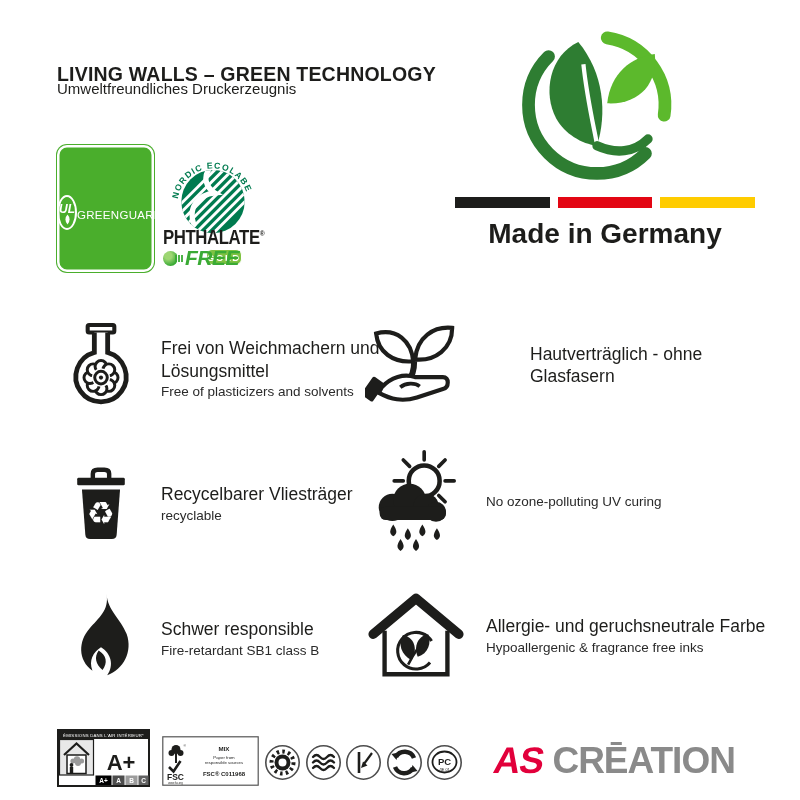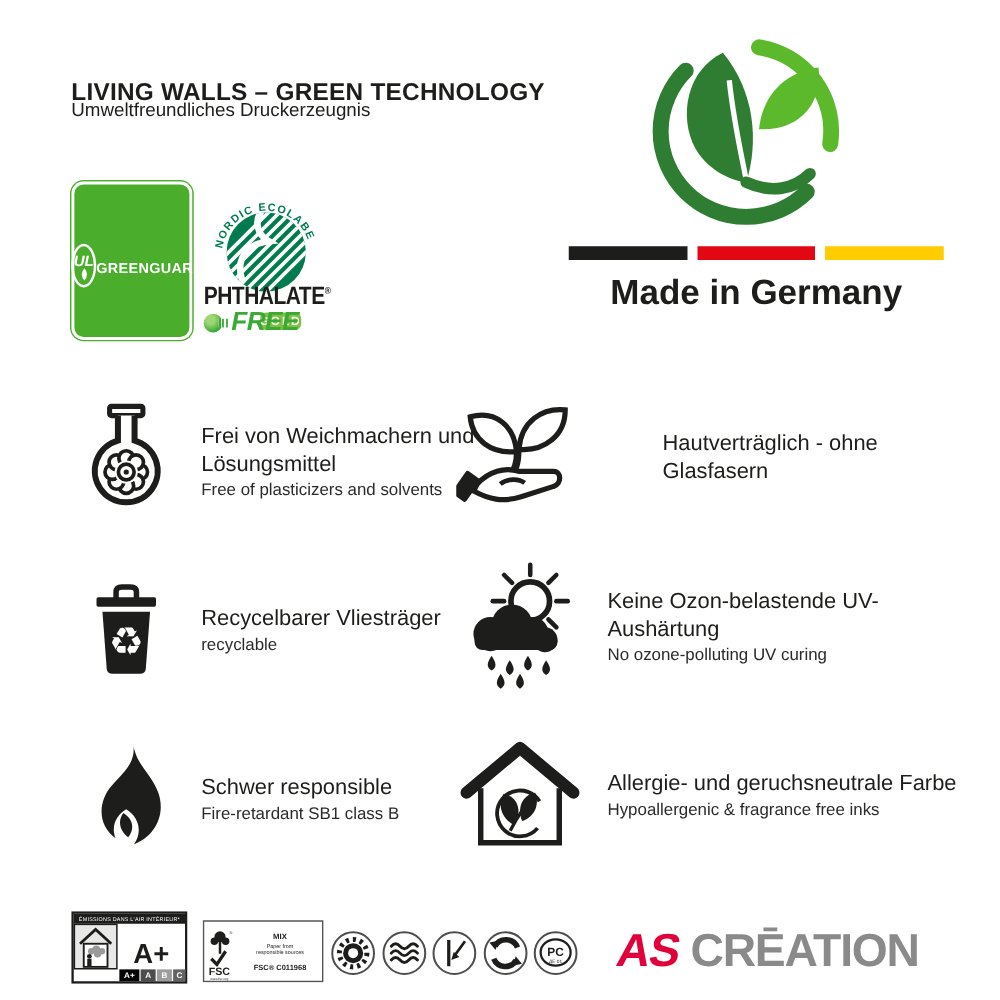--- a/index.html
+++ b/index.html
@@ -17,21 +17,21 @@
   .mig { position:absolute; left:445px; top:218px; width:320px; text-align:center; font-size:28px; font-weight:700; }
 
   
   .gg { position:absolute; left:57px; top:145px; width:97px; height:127px; background:#4aae2c;
         border-radius:10px; box-shadow:inset 0 0 0 2.5px #fff, 0 0 0 1px #4aae2c;
         display:flex; align-items:center; color:#fff; padding-top:8px; }
   .gg-ul { width:35px; height:35px; border:2.5px solid #fff; border-radius:50%;
            display:flex; flex-direction:column; align-items:center; justify-content:center; }
   .gg-ul span { font-size:12px; font-weight:700; font-style:italic; line-height:1; }
   .gg-leaf { width:7px; height:7px; background:#fff; border-radius:0 100% 0 100%; transform:rotate(45deg); margin-top:1px; }
-  .gg-name { font-size:11.5px; font-weight:700; letter-spacing:.3px; margin-top:4px; }
+  .gg-name { font-size:11.5px; font-weight:400; letter-spacing:.3px; margin-top:4px; }
   .gg-rule { width:78px; height:1px; background:#fff; margin-top:3px; opacity:.9; }
   .gg-details { align-self:flex-start; margin:3px 0 0 9px; font-size:6px; font-weight:700; line-height:1.3;
                 transform:scale(.78); transform-origin:left top; width:125%; }
   .gg-gold { margin-top:auto; margin-bottom:7px; width:72px; height:16px; background:#7fc242; border:1.5px solid #fff;
              border-radius:6px; font-size:9.5px; font-weight:700; letter-spacing:1.5px;
              display:flex; align-items:center; justify-content:center; }
 
   
   .nordic { position:absolute; left:165px; top:144px; width:96px; height:96px; }
 
@@ -223,21 +223,20 @@
         <path d="M30,82 C34,88 35,92 30,95 C25,92 26,88 30,82 Z"></path>
         <path d="M46,86 C50,92 51,96 46,99 C41,96 42,92 46,86 Z"></path>
         <path d="M62,82 C66,88 67,92 62,95 C57,92 58,88 62,82 Z"></path>
         <path d="M78,86 C82,92 83,96 78,99 C73,96 74,92 78,86 Z"></path>
         <path d="M38,98 C42,104 43,108 38,111 C33,108 34,104 38,98 Z"></path>
         <path d="M55,98 C59,104 60,108 55,111 C50,108 51,104 55,98 Z"></path>
       </g>
     </svg>
       </div>
     <div class="txt">
-        <div class="t">Keine Ozon-belastende UV-Aushärtung</div>
       <div class="s">No ozone-polluting UV curing</div>
       </div>
   </div>
 
   <div class="feat col1" id="f5">
     <div class="icon-box">
         <svg width="70" height="112" viewBox="0 0 90 120">
       <path fill-rule="evenodd" fill="#1d1d1b" d="M52,3 C56,24 42,34 30,48 C16,64 15,88 34,102 C29,89 35,78 45,72 C58,80 62,95 53,108 C74,100 86,78 78,55 C70,34 54,26 52,3 Z
         M42,76 C52,82 54,92 47,101 C38,94 36,84 42,76 Z"></path>
     </svg>

